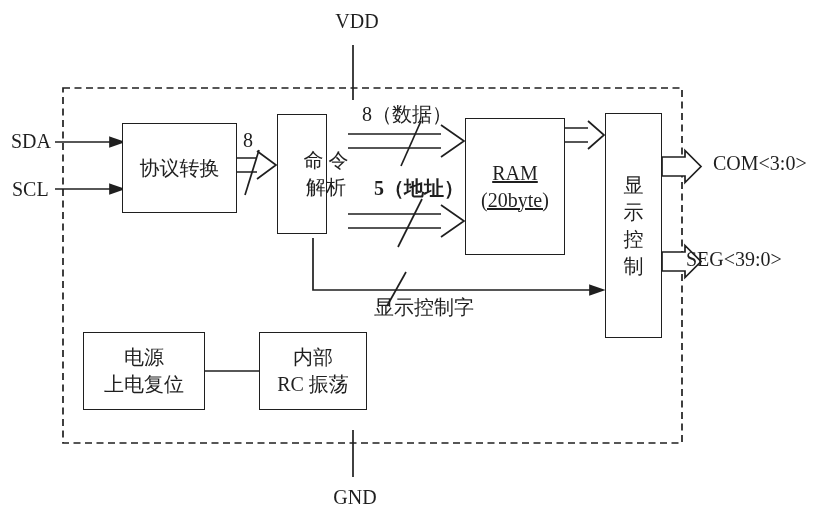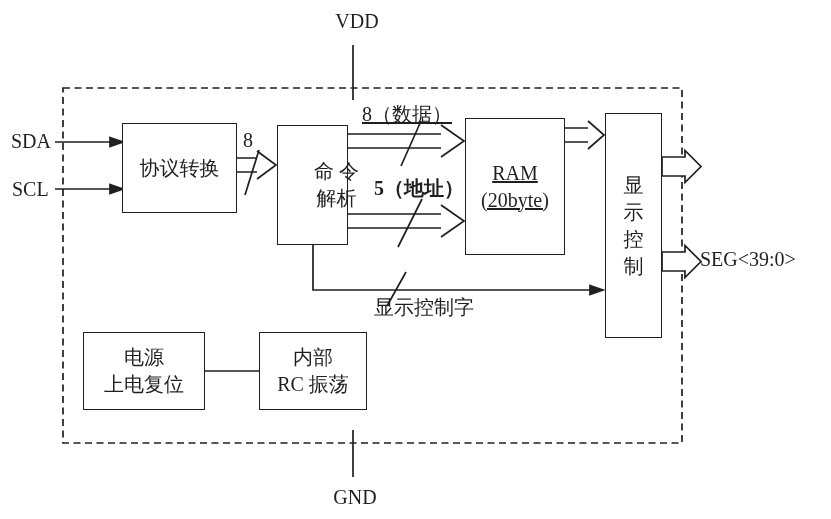--- a/index.html
+++ b/index.html
@@ -94,21 +94,21 @@
       <polygon points="662,157 685,157 685,150.5 701,166.5 685,182.5 685,176 662,176" fill="#ffffff"></polygon>
 
       <polygon points="662,252 685,252 685,245.5 701,261.5 685,277.5 685,271 662,271" fill="#ffffff"></polygon>
     </g>
   </svg>
 
   <div class="blk" style="left:122px;top:123px;width:115px;height:90px;text-align:center;">
     <div>协议转换</div>
   </div>
 
-  <div class="blk" style="left:277px;top:125px;width:71px;height:120px;padding-left:48px;">
+  <div class="blk" style="left:277px;top:114px;width:50px;height:120px;padding-left:48px;">
     <div>命 令</div>
     <div>解析</div>
   </div>
 
   <div class="blk" style="left:465px;top:118px;width:100px;height:137px;text-decoration:underline;">
     <div>RAM</div>
     <div>(20byte)</div>
   </div>
 
   <div class="blk" style="left:83px;top:332px;width:122px;height:78px;">
@@ -125,20 +125,21 @@
     <div>RC 振荡</div>
   </div>
 
   <div class="lbl ctr" style="left:357px;top:10px;">VDD</div>
   <div class="lbl ctr" style="left:355px;top:486px;">GND</div>
 
   <div class="lbl" style="left:11px;top:130px;">SDA</div>
   <div class="lbl" style="left:12px;top:178px;">SCL</div>
 
   <div class="lbl" style="left:243px;top:129px;">8</div>
-  <div class="lbl ctr" style="left:407px;top:103px;text-decoration:underline;">8（数据）</div>
+  <div class="lbl ctr" style="left:407px;top:103px;">8（数据）</div>
   <div class="lbl ctr" style="left:419px;top:177px;font-weight:bold;">5（地址）</div>
   <div class="lbl ctr" style="left:424px;top:296px;">显示控制字</div>
 
-  <div class="lbl" style="left:686px;top:248px;margin-left:14px;">SEG&lt;39:0&gt;</div>
+  <div class="lbl" style="left:713px;top:152px;">COM&lt;3:0&gt;</div>
+  <div class="lbl" style="left:686px;top:248px;">SEG&lt;39:0&gt;</div>
 
 
 </div>
 
 </body></html>

